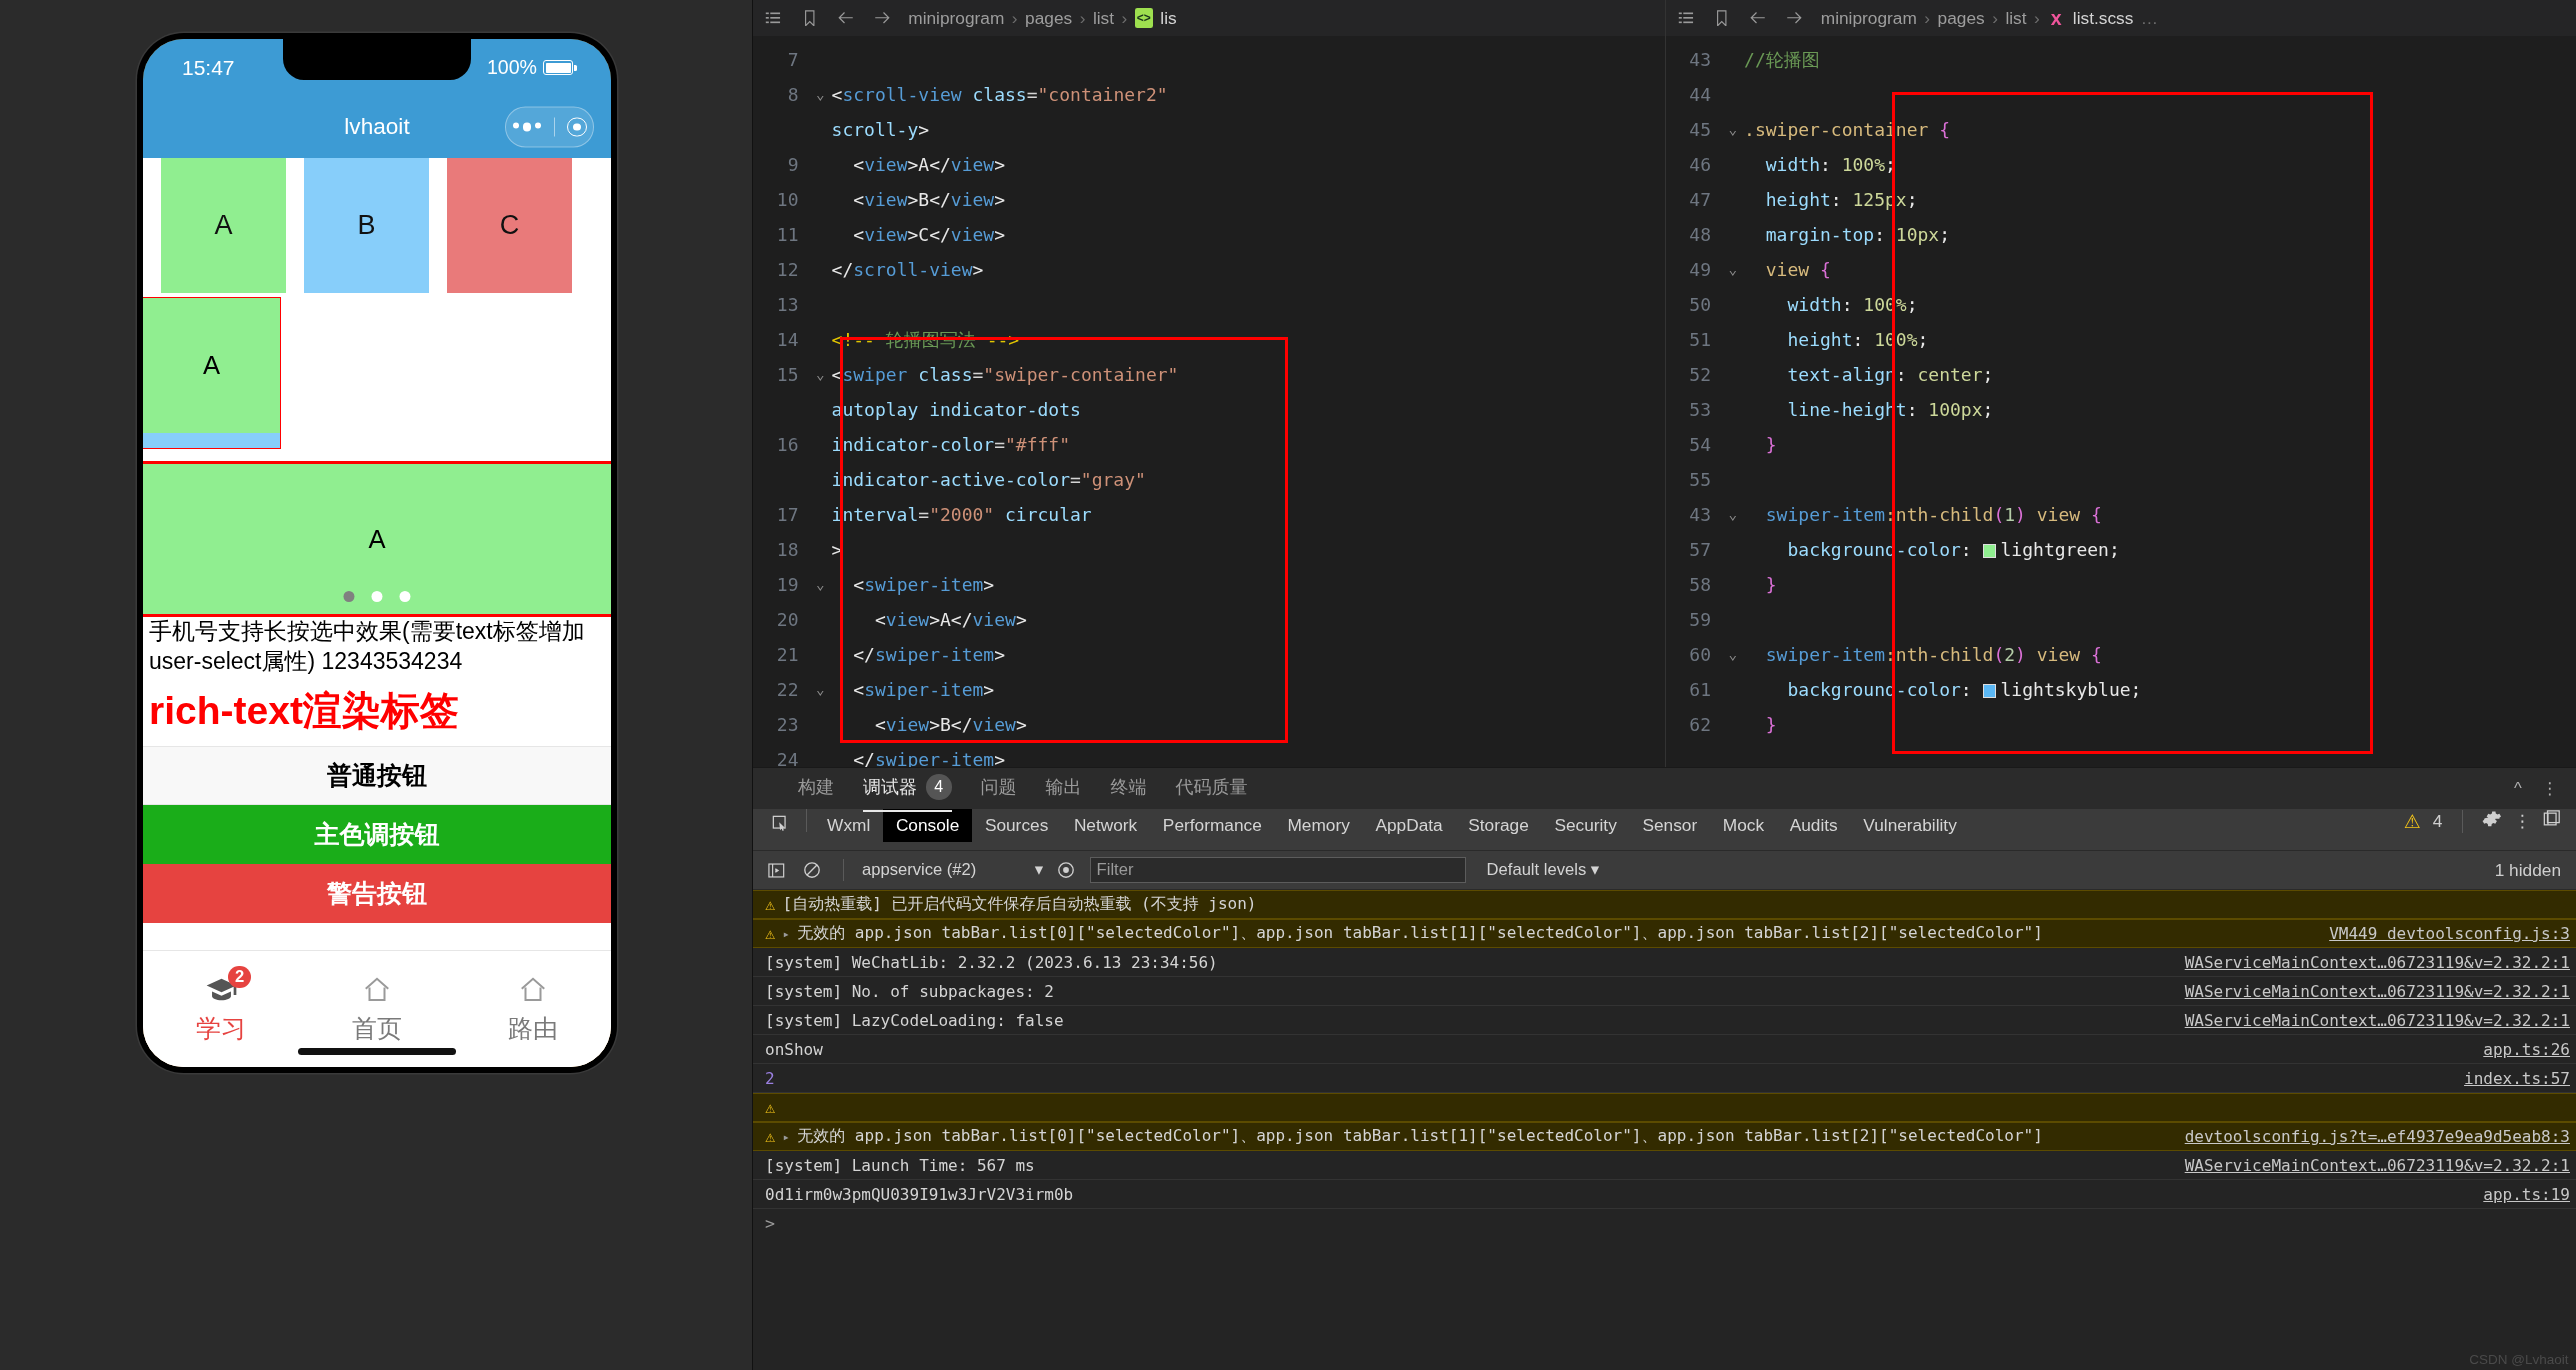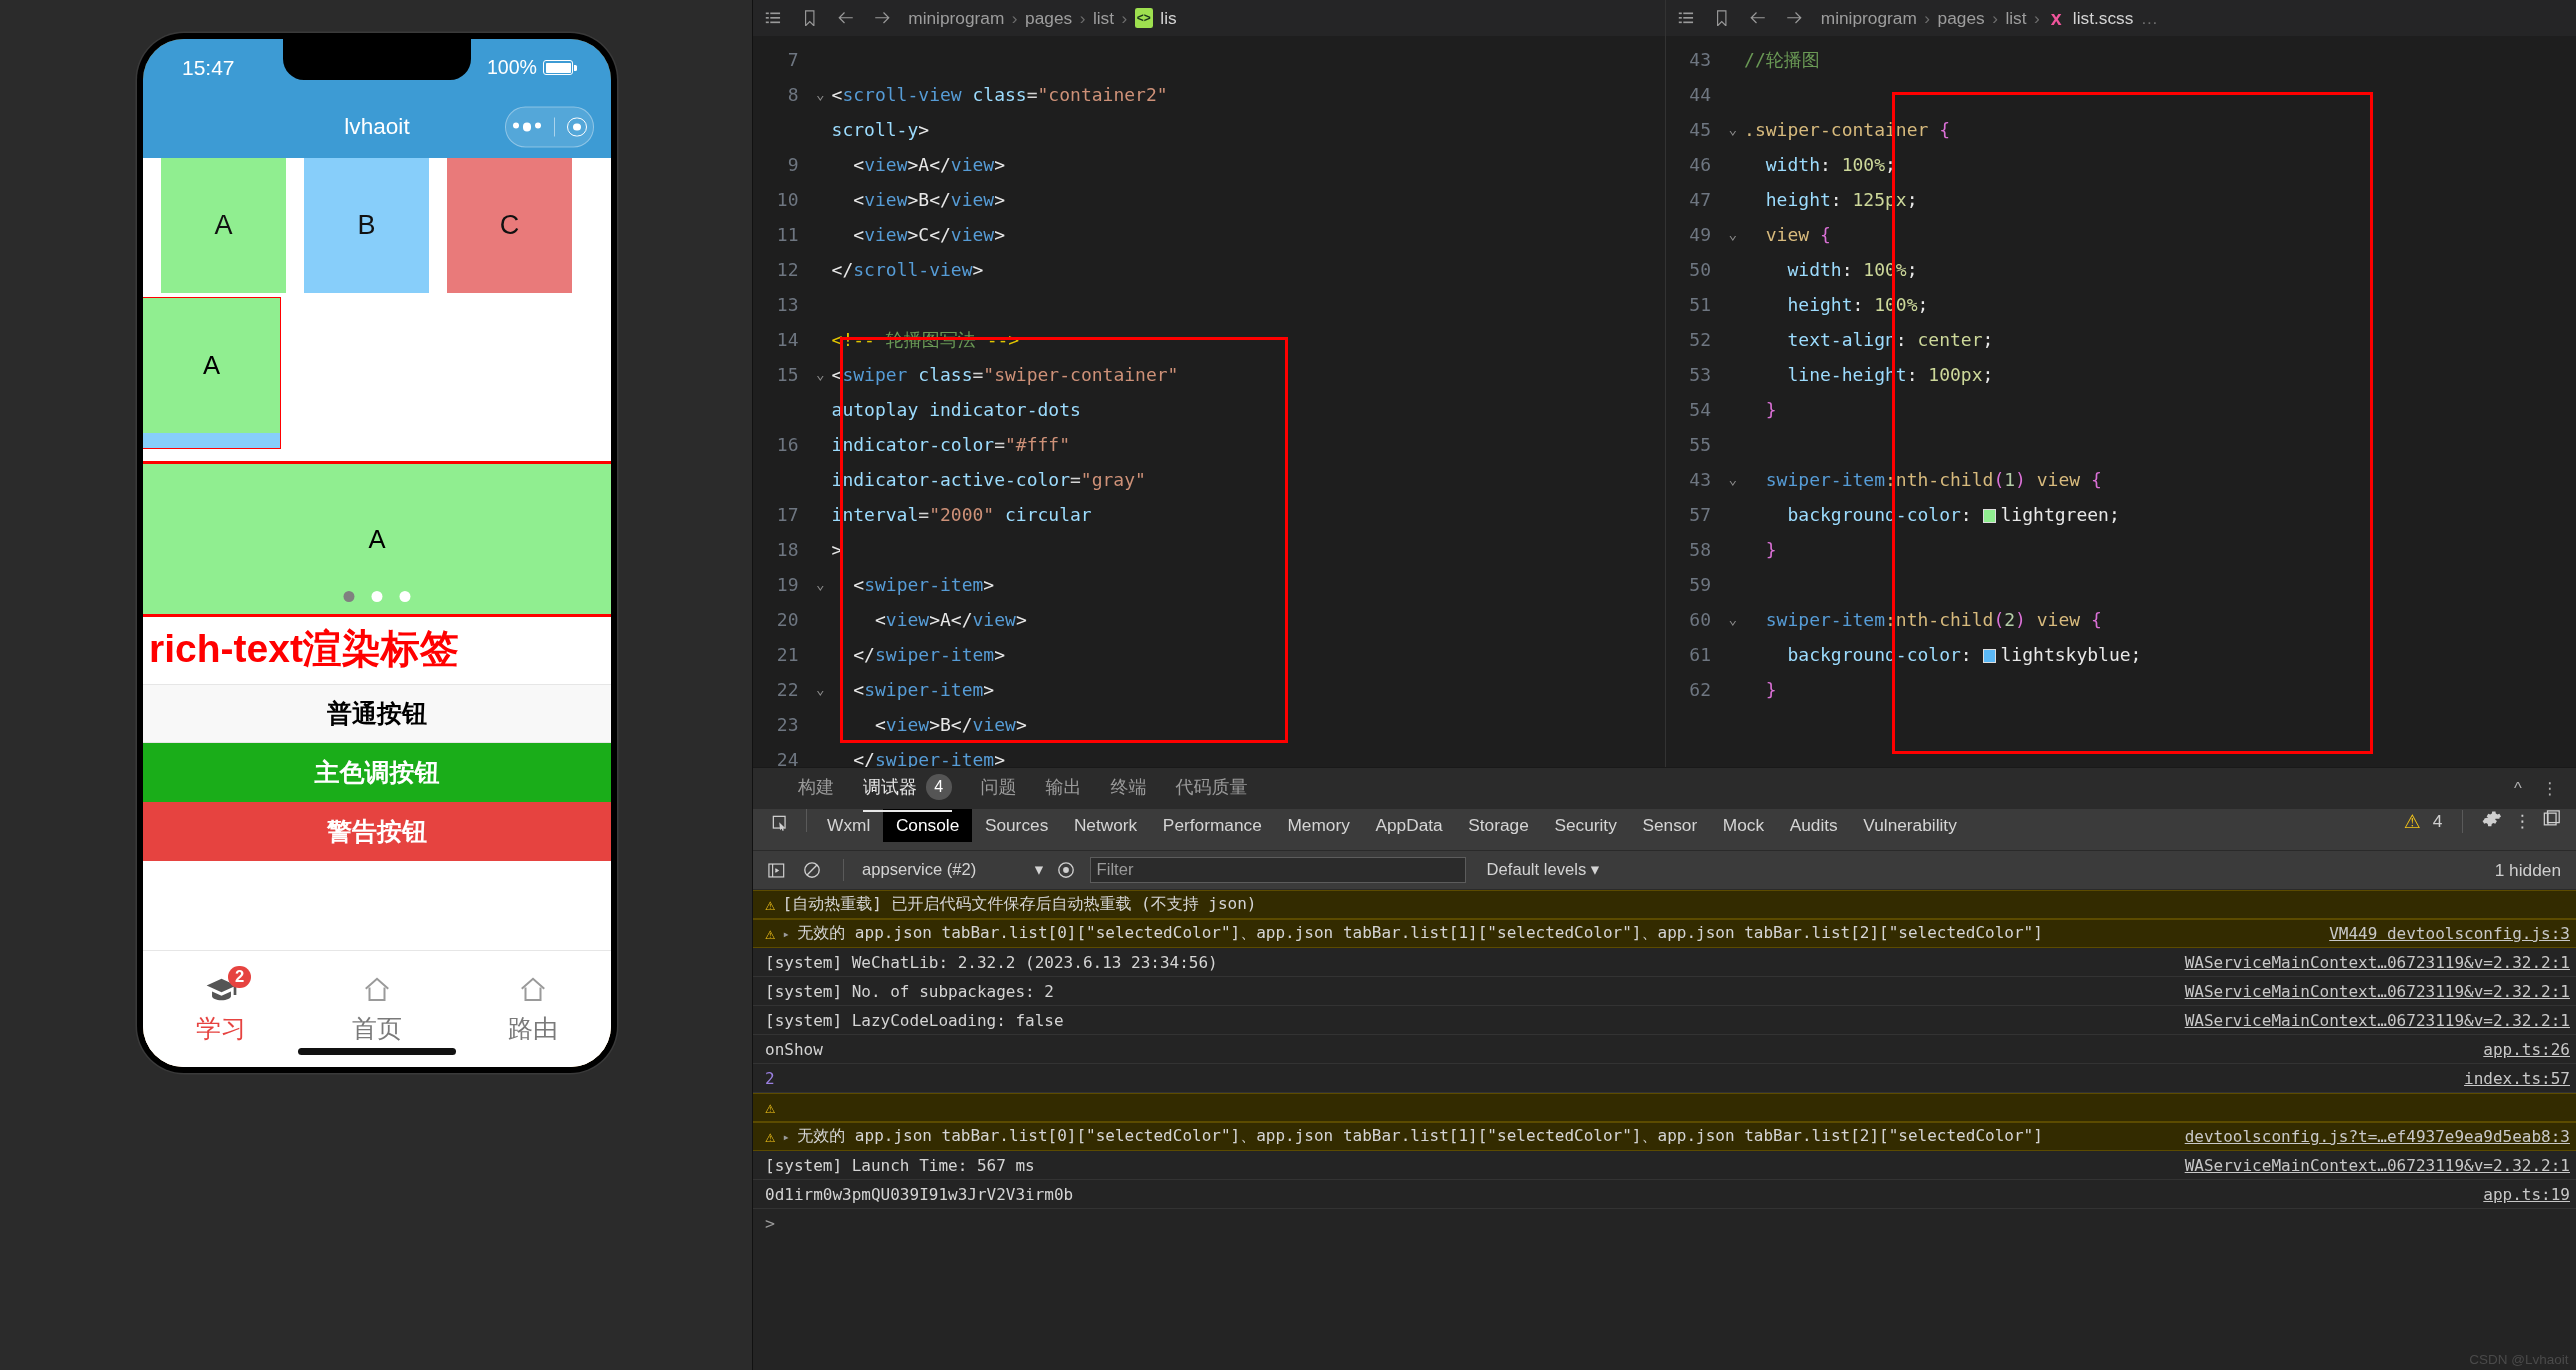--- a/index.html
+++ b/index.html
@@ -223,20 +223,21 @@
 
           <div class="swiper-wrap">
             <div class="swiper-slide">A</div>
             <div class="dots">
               <i class="on"></i>
               <i></i>
               <i></i>
             </div>
           </div>
 
+          <div class="sel-text">手机号支持长按选中效果(需要text标签增加user-select属性) 12343534234</div>
           <div class="rich-text">rich-text渲染标签</div>
 
           <div class="btns">
             <div class="btn btn-default">普通按钮</div>
             <div class="btn btn-primary">主色调按钮</div>
             <div class="btn btn-warn">警告按钮</div>
           </div>
 
           <div class="tabbar">
             <div class="tab active">
@@ -484,20 +485,25 @@
             </div>
             <div class="ln">
               <span class="no">46</span>
               <span class="fold"></span>
               <span class="txt">  <span class="g-prop">width</span><span class="g-plain">:</span> <span class="g-val">100%</span><span class="g-plain">;</span></span>
             </div>
             <div class="ln">
               <span class="no">47</span>
               <span class="fold"></span>
               <span class="txt">  <span class="g-prop">height</span><span class="g-plain">:</span> <span class="g-val">125px</span><span class="g-plain">;</span></span>
+            </div>
+            <div class="ln">
+              <span class="no">48</span>
+              <span class="fold"></span>
+              <span class="txt">  <span class="g-prop">margin-top</span><span class="g-plain">:</span> <span class="g-val">10px</span><span class="g-plain">;</span></span>
             </div>
             <div class="ln">
               <span class="no">49</span>
               <span class="fold">⌄</span>
               <span class="txt">  <span class="g-sel">view</span> <span class="g-brace">{</span></span>
             </div>
             <div class="ln">
               <span class="no">50</span>
               <span class="fold"></span>
               <span class="txt">    <span class="g-prop">width</span><span class="g-plain">:</span> <span class="g-val">100%</span><span class="g-plain">;</span></span>

